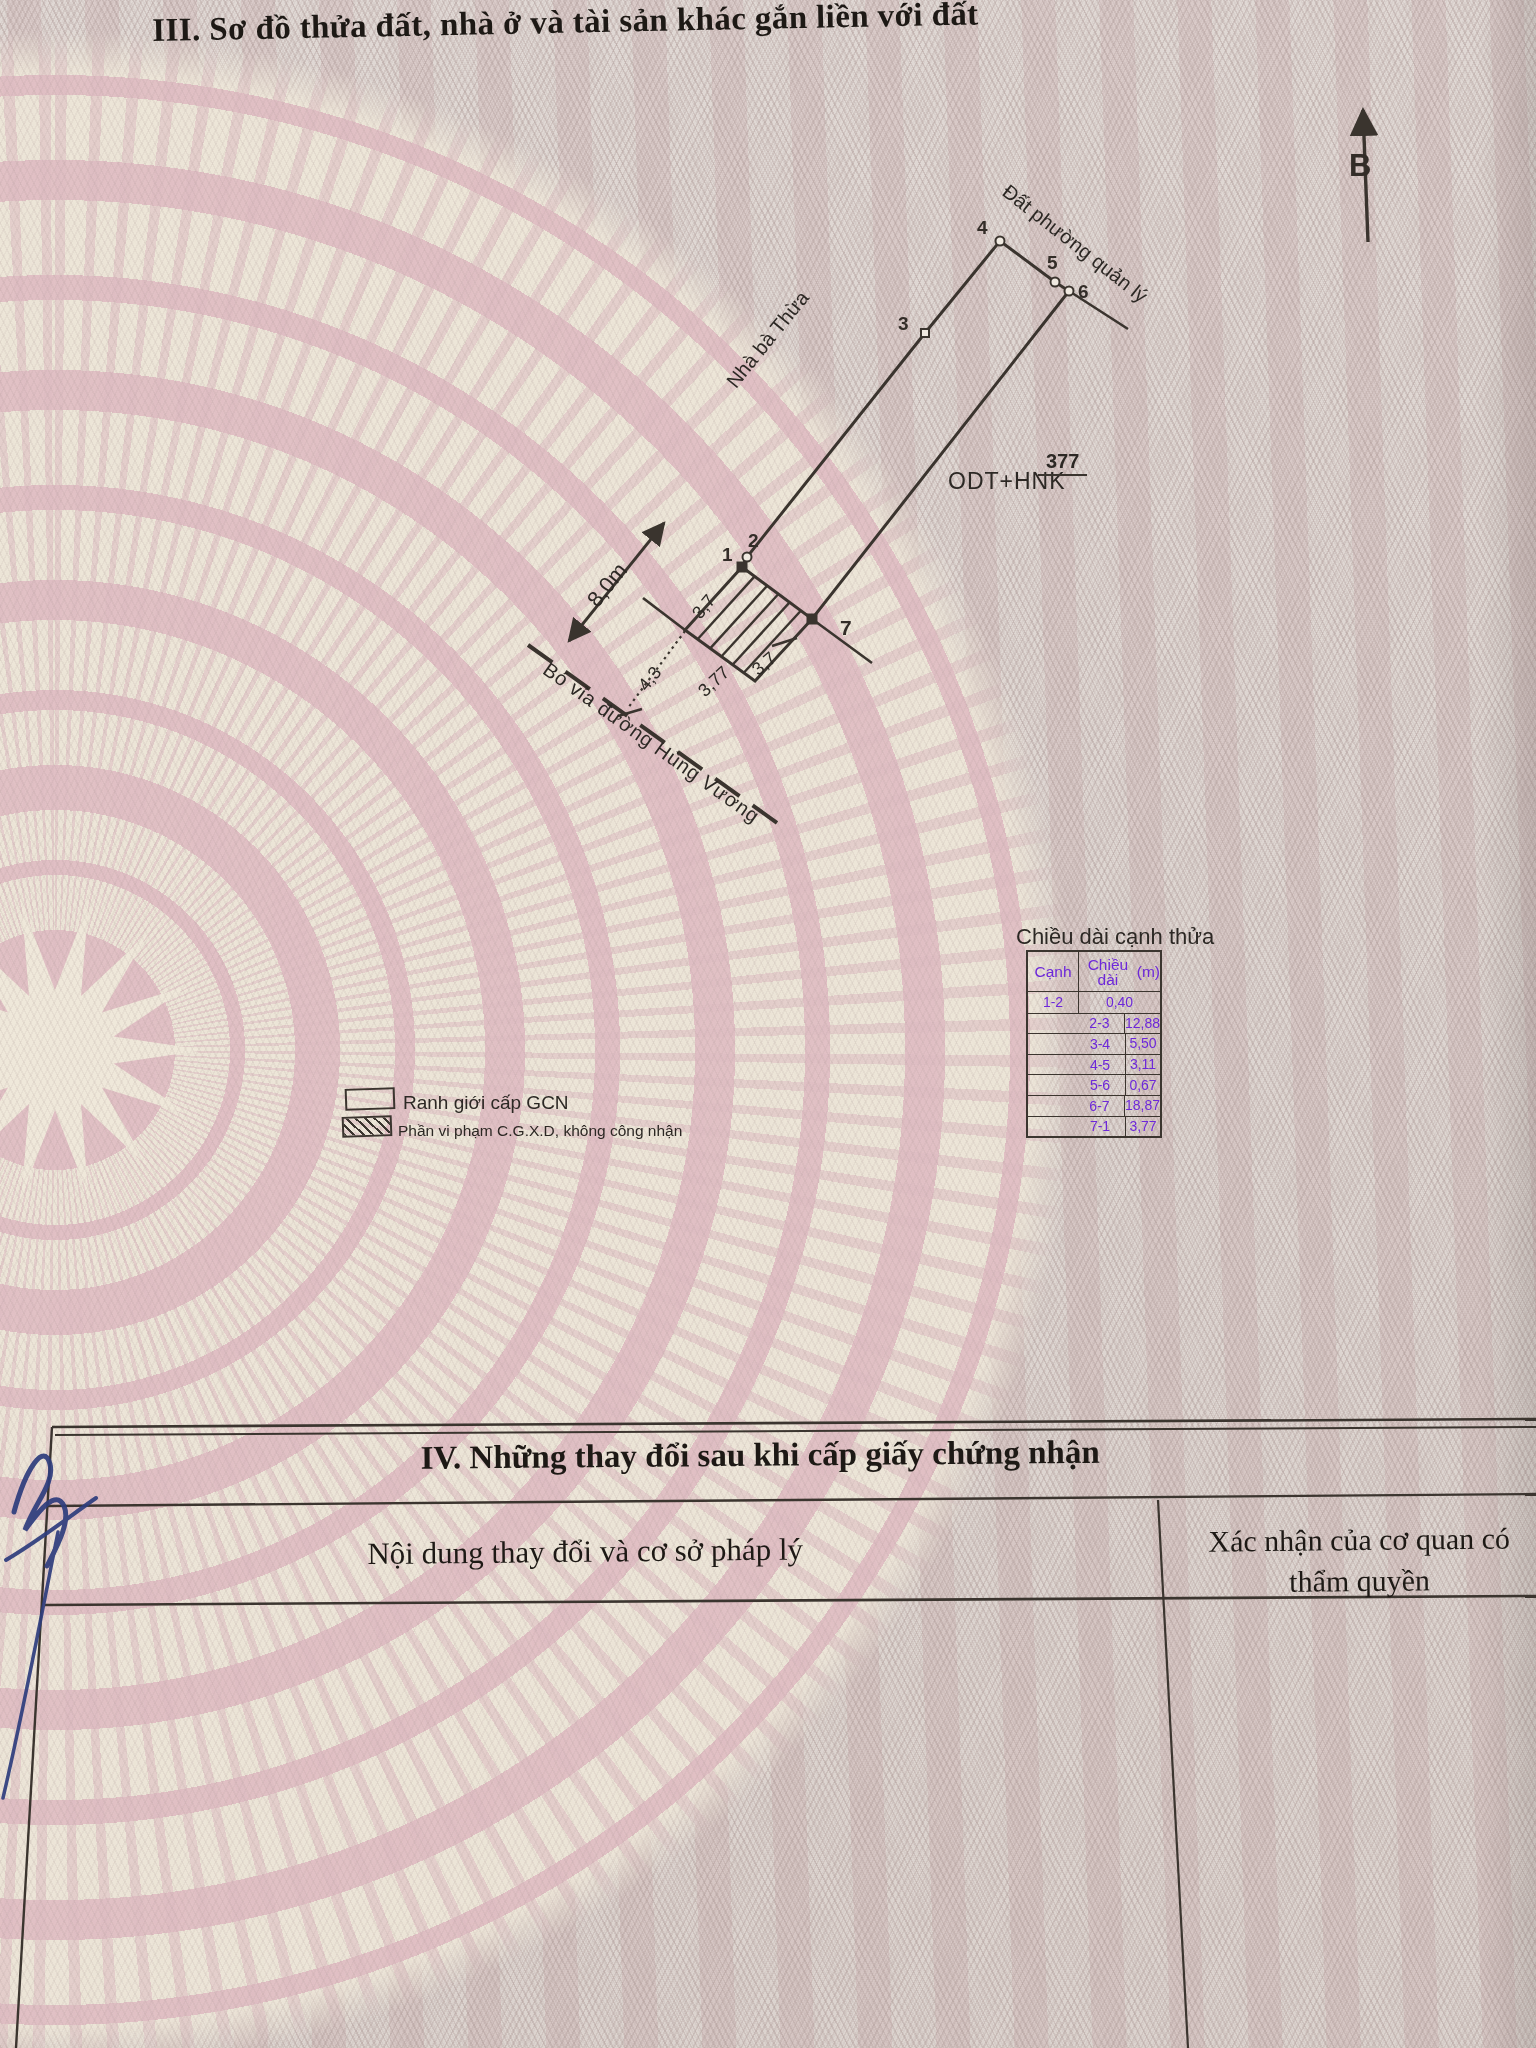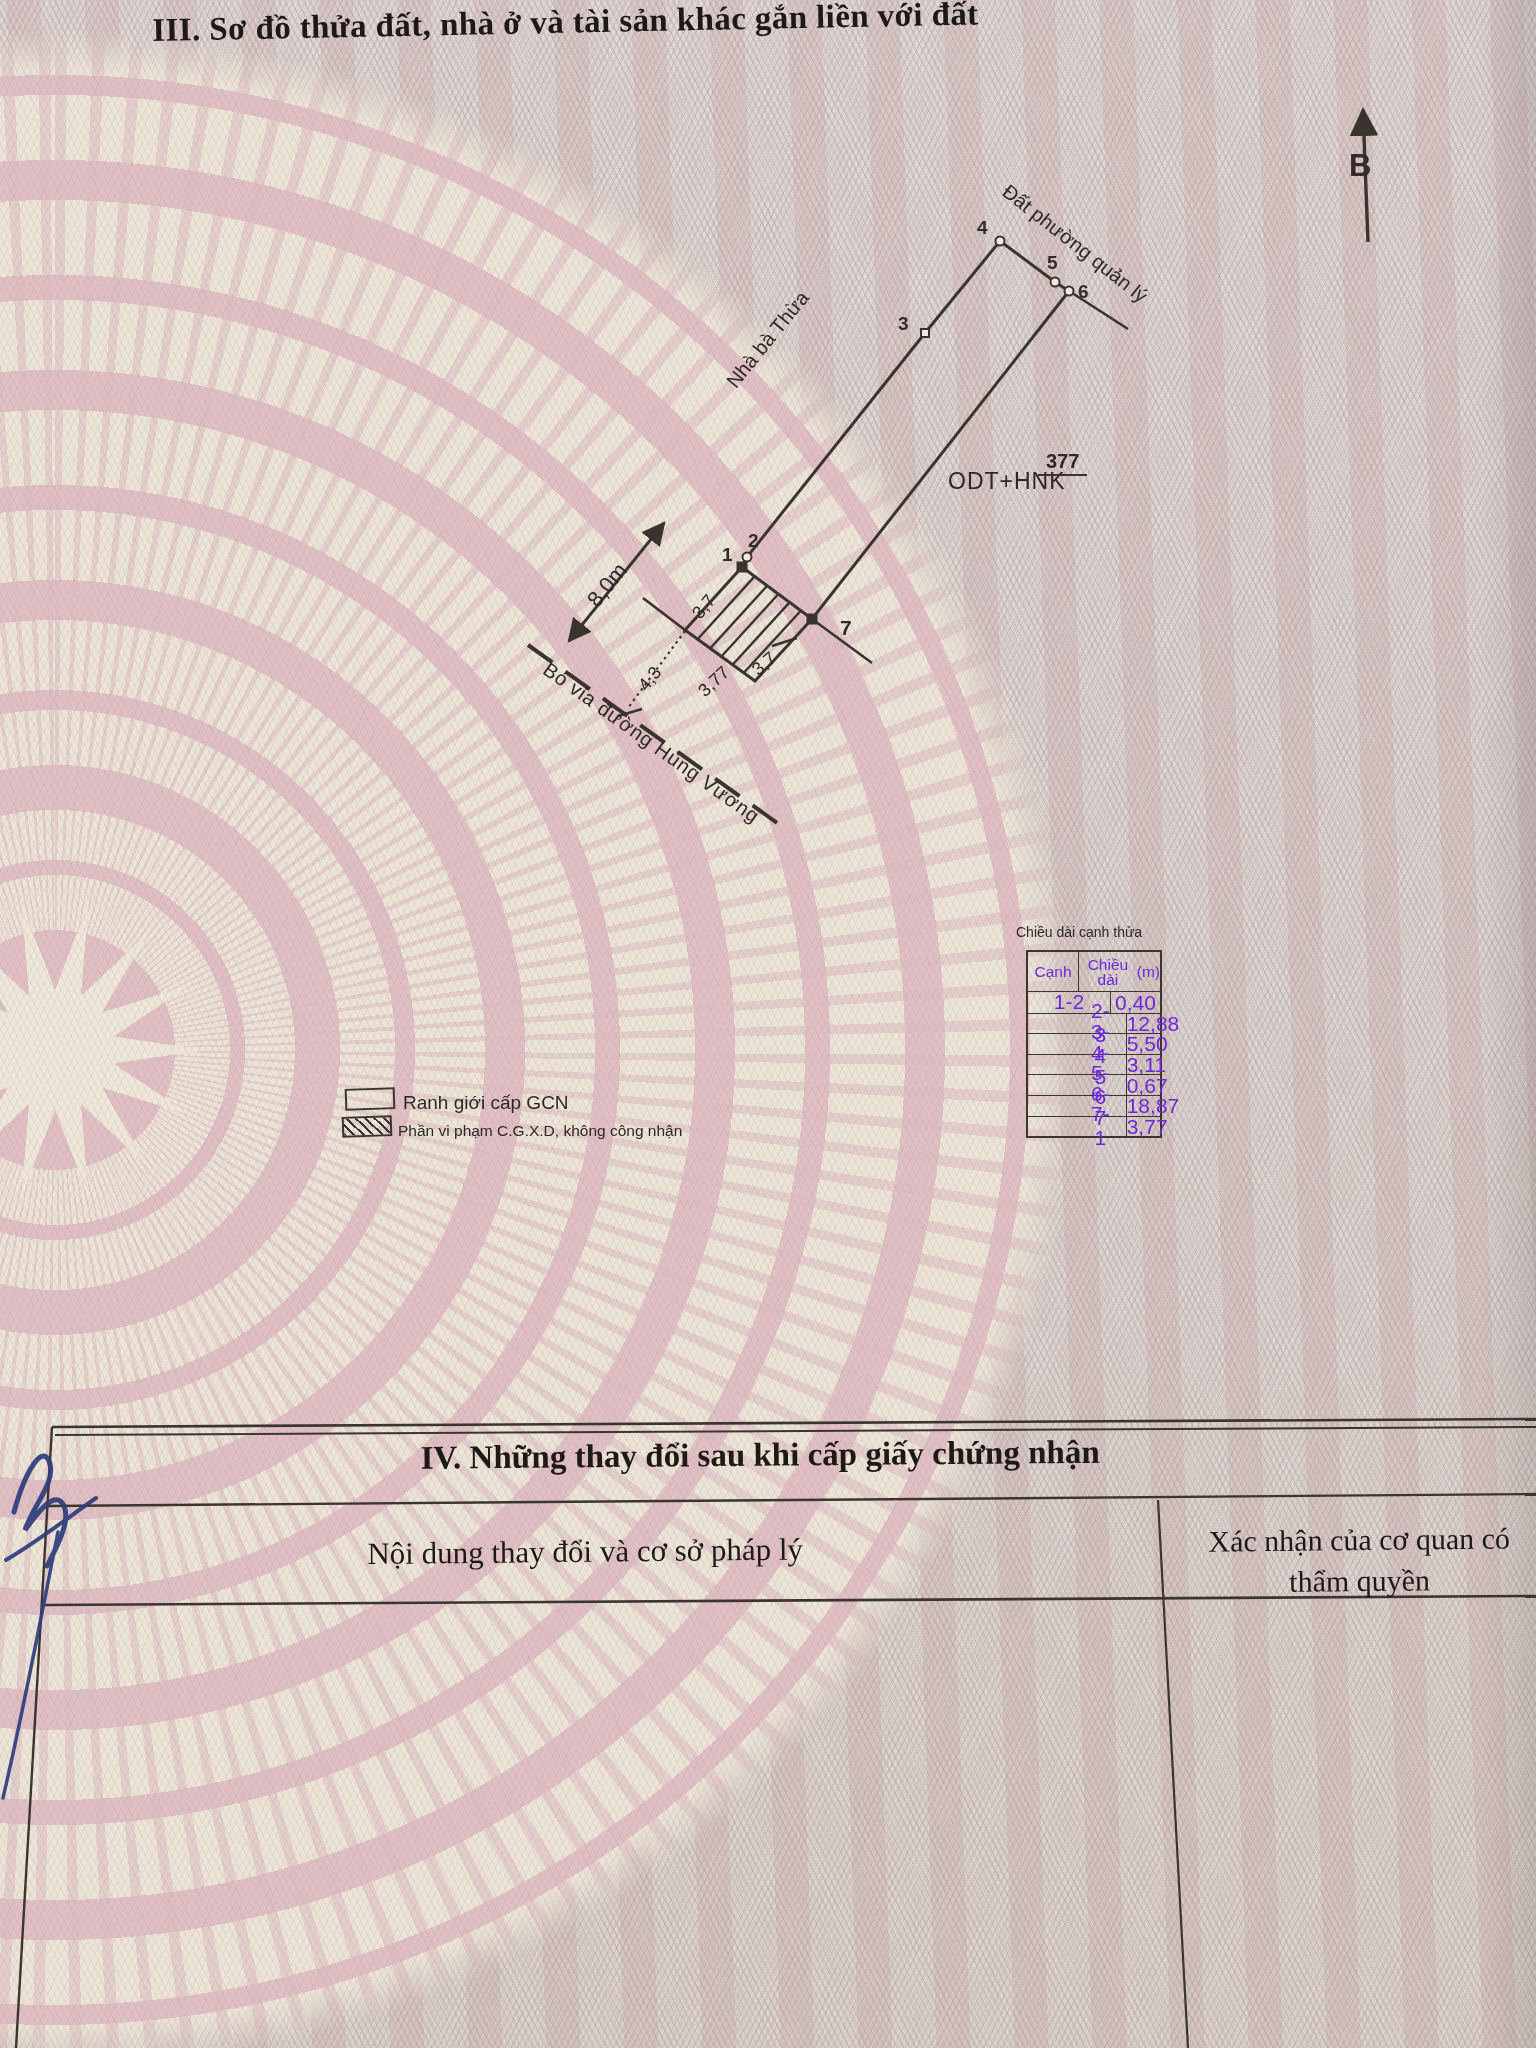--- a/index.html
+++ b/index.html
@@ -37,21 +37,21 @@
   .serif{font-family:"Liberation Serif","DejaVu Serif",serif;color:#1d1915;}
   
   #edge-table{position:absolute;left:1026px;top:950px;width:136px;border:2.2px solid #3b352f;
               font-size:15.5px;color:#6d28d9;}
   .et-head{display:flex;height:40px;border-bottom:1.9px solid #3b352f;}
   .et-c1{width:50px;display:flex;align-items:center;justify-content:center;text-align:center;}
   .et-c2{flex:1;border-left:1.9px solid #3b352f;display:flex;
          align-items:center;justify-content:center;line-height:15px;text-align:center;}
   .etr{display:flex;height:20.6px;}
   .etr+.etr{border-top:1.8px solid #3b352f;padding-left:47px;}
-  .etr .et-c1,.etr .et-c2{font-size:21px;margin-left:16px;}
+  .etr .et-c1,.etr .et-c2{font-size:14px;}
   
   .sw{position:absolute;width:50px;border:2.2px solid #3b352f;transform:rotate(-2deg);}
   .sw.hatch{background:repeating-linear-gradient(45deg,#3b352f 0 2px,rgba(0,0,0,0) 2px 6.5px);}
   .frac{border-bottom:2.5px solid #3a342e;padding:0 8px 1px;}
 </style>
 </head>
 <body>
 
 <div id="page">
 
@@ -145,21 +145,21 @@
   <div class="lbl" style="left:552px;top:658px;font-size:20px;letter-spacing:.8px;transform:rotate(35.5deg);">Bó vỉa đường Hùng Vương</div>
 
   <div class="lbl pt" style="left:722px;top:544px;">1</div>
   <div class="lbl pt" style="left:748px;top:530px;">2</div>
   <div class="lbl pt" style="left:898px;top:313px;">3</div>
   <div class="lbl pt" style="left:977px;top:217px;">4</div>
   <div class="lbl pt" style="left:1047px;top:252px;">5</div>
   <div class="lbl pt" style="left:1078px;top:281px;">6</div>
   <div class="lbl pt" style="left:840px;top:616px;font-size:21px;">7</div>
 
-  <div class="lbl" style="left:1016px;top:924px;font-size:14px;">Chiều dài cạnh thửa</div>
+  <div class="lbl" style="left:1016px;top:924px;font-size:22px;">Chiều dài cạnh thửa</div>
   <div id="edge-table">
     <div class="et-head">
       <div class="et-c1">Cạnh</div>
       <div class="et-c2">
         <span>Chiều dài</span>
         <span>(m)</span>
       </div>
     </div>
     <div>
         <div class="etr">

